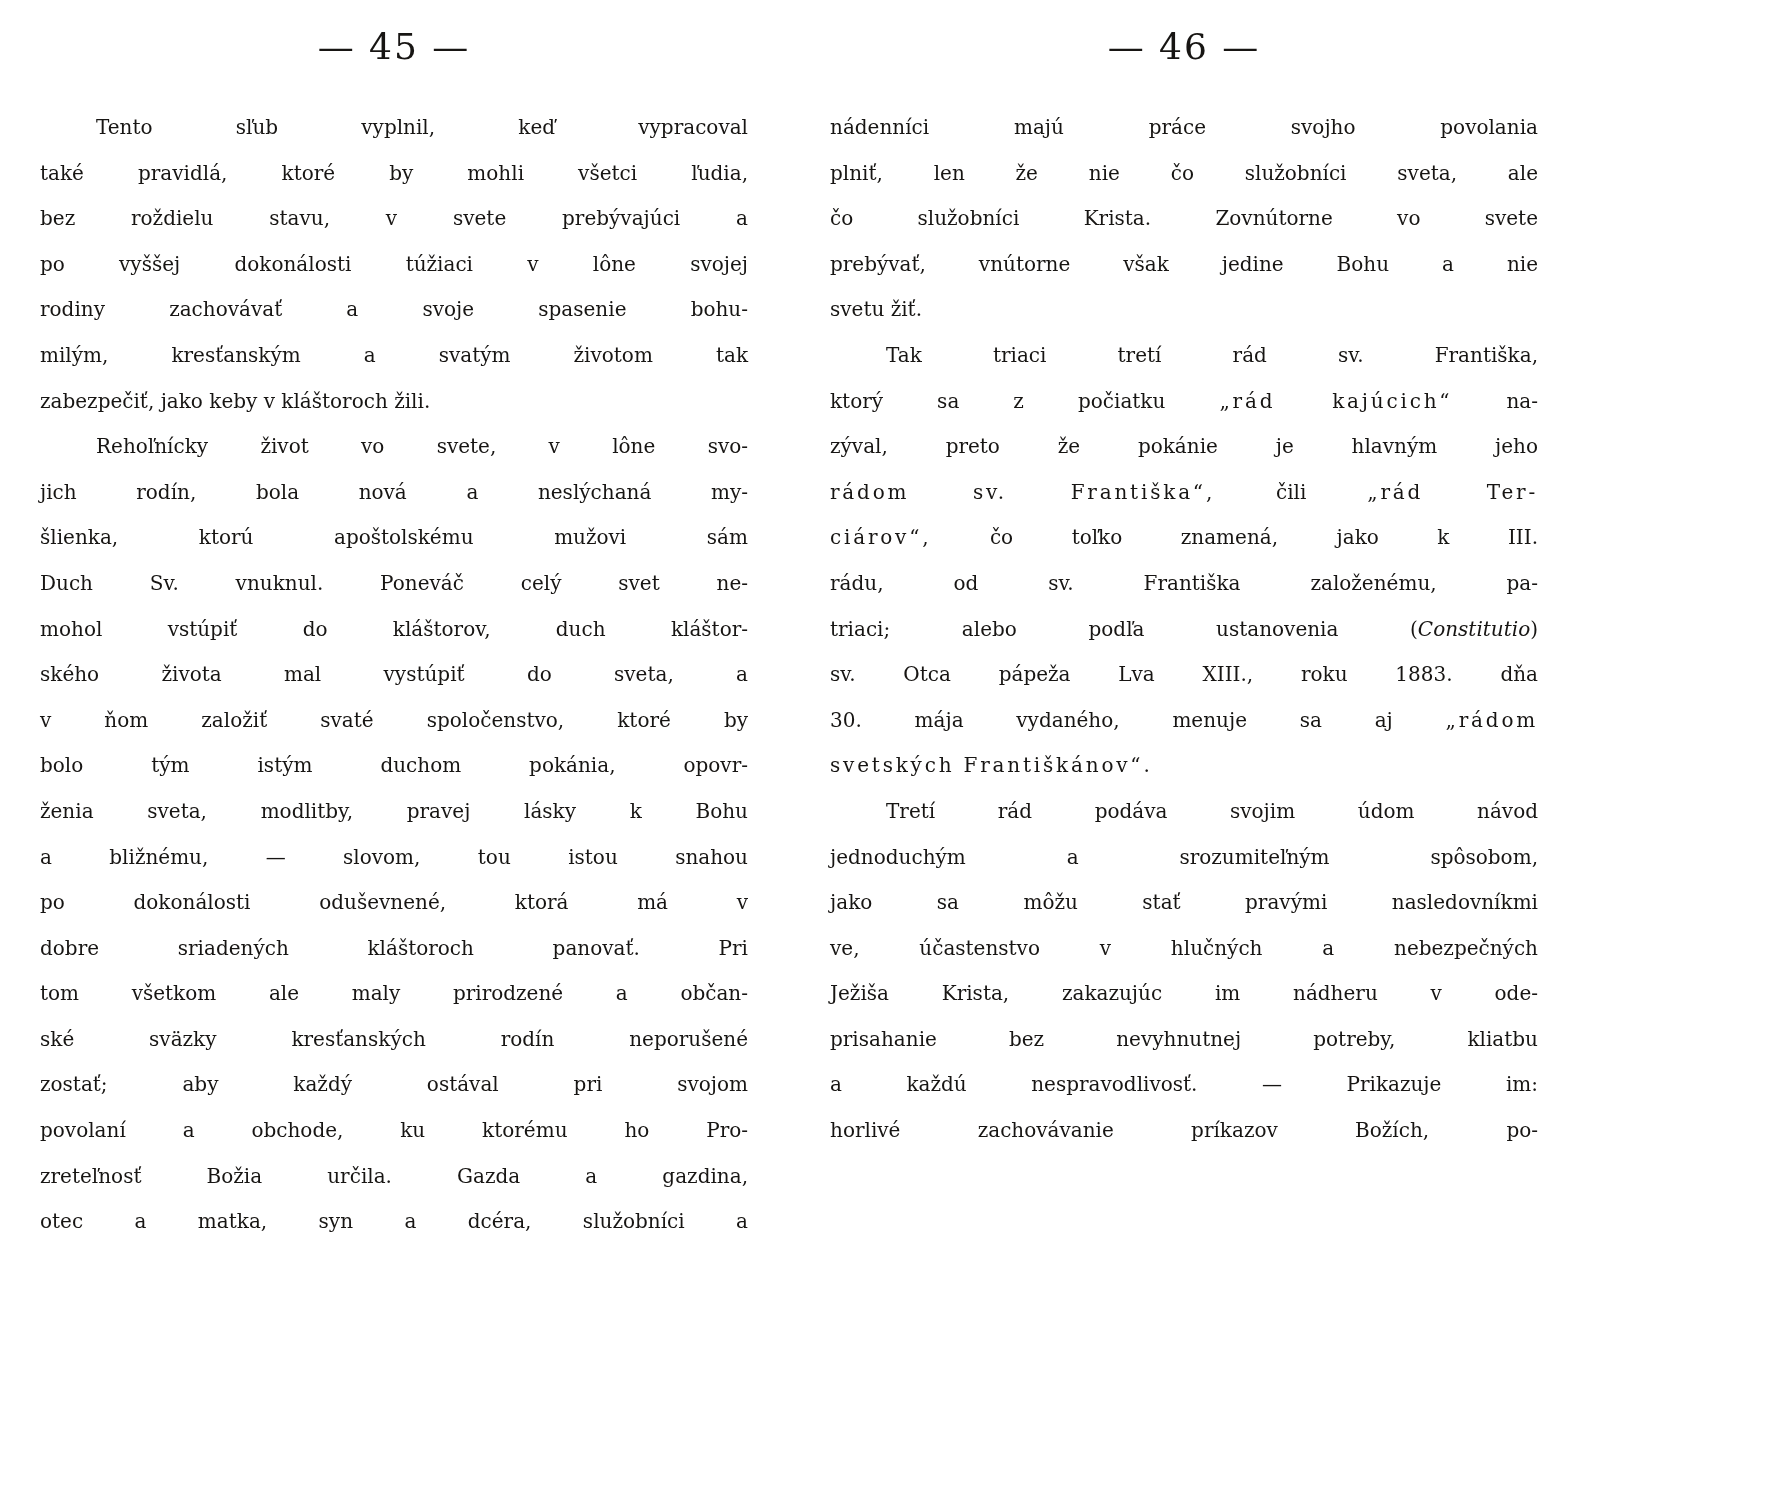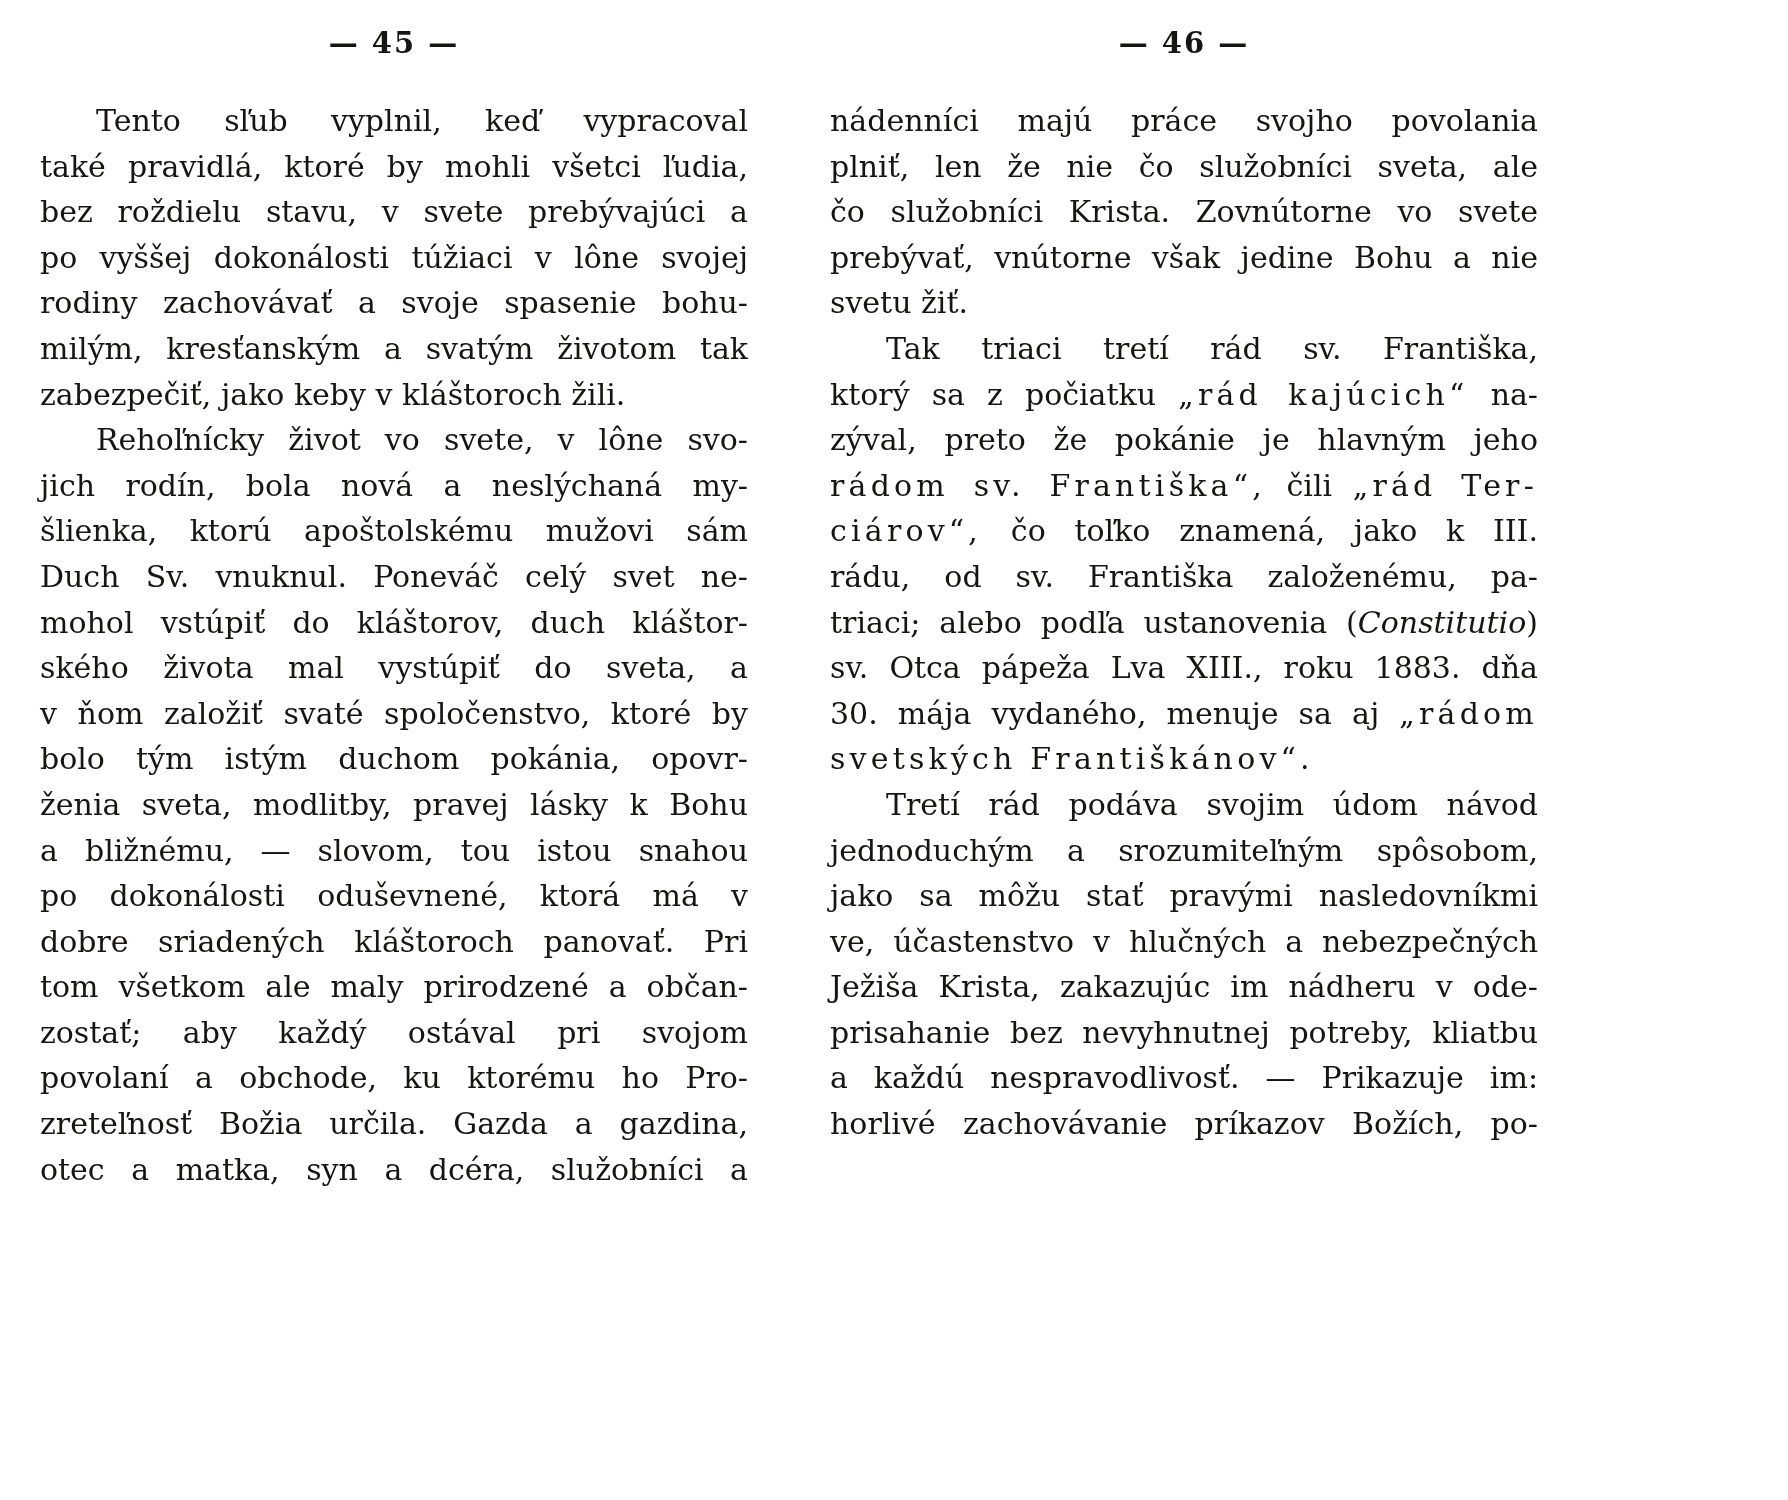--- a/index.html
+++ b/index.html
@@ -22,28 +22,28 @@
   }
   .page {
     position: absolute;
     top: 26px;
     width: 708px;
   }
   .page-left  { left: 40px; }
   .page-right { left: 830px; }
   .page-number {
     text-align: center;
-    font-size: 29px;
-    font-weight: bold;
+    font-size: 36px;
+    font-weight: normal;
     letter-spacing: 2px;
     margin-bottom: 38px;
     white-space: nowrap;
   }
   .text-column {
-    font-size: 30px;
+    font-size: 20px;
     line-height: 45.6px;
     margin-top: 16px;
   }
   .line {
     text-align: justify;
     text-align-last: justify;
     min-height: 45.6px;
   }
   .line.indent { text-indent: 56px; }
   .line.end    { text-align-last: left; }
@@ -71,20 +71,21 @@
         <div class="line"><span class="seg">Duch Sv. vnuknul. Poneváč celý svet ne-</span></div>
         <div class="line"><span class="seg">mohol vstúpiť do kláštorov, duch kláštor-</span></div>
         <div class="line"><span class="seg">ského života mal vystúpiť do sveta, a</span></div>
         <div class="line"><span class="seg">v ňom založiť svaté spoločenstvo, ktoré by</span></div>
         <div class="line"><span class="seg">bolo tým istým duchom pokánia, opovr-</span></div>
         <div class="line"><span class="seg">ženia sveta, modlitby, pravej lásky k Bohu</span></div>
         <div class="line"><span class="seg">a bližnému, — slovom, tou istou snahou</span></div>
         <div class="line"><span class="seg">po dokonálosti oduševnené, ktorá má v</span></div>
         <div class="line"><span class="seg">dobre sriadených kláštoroch panovať. Pri</span></div>
         <div class="line"><span class="seg">tom všetkom ale maly prirodzené a občan-</span></div>
+        <div class="line"><span class="seg">ské sväzky kresťanských rodín neporušené</span></div>
         <div class="line"><span class="seg">zostať; aby každý ostával pri svojom</span></div>
         <div class="line"><span class="seg">povolaní a obchode, ku ktorému ho Pro-</span></div>
         <div class="line"><span class="seg">zreteľnosť Božia určila. Gazda a gazdina,</span></div>
         <div class="line"><span class="seg">otec a matka, syn a dcéra, služobníci a</span></div>
       </div>
   </div>
 
   <div class="page page-right">
     <div class="page-number">— 46 —</div>
     <div class="text-column">

